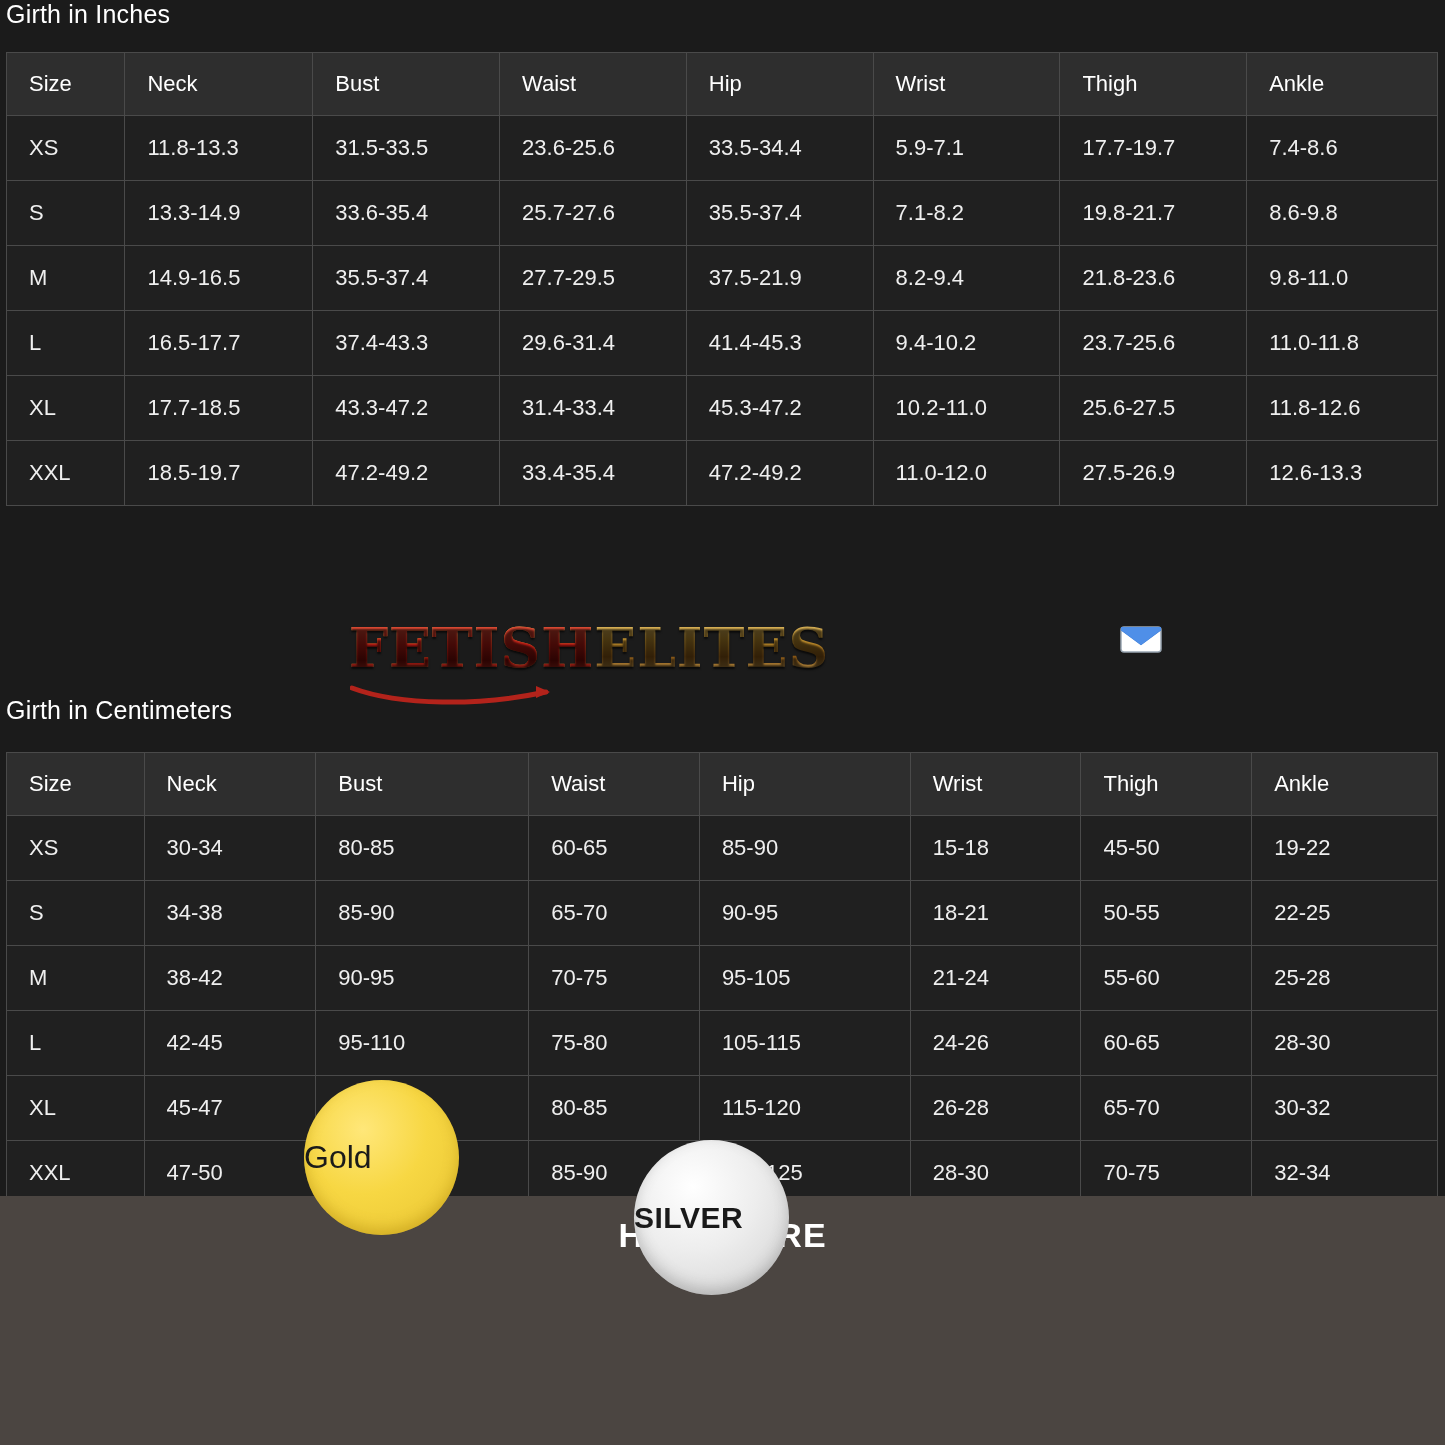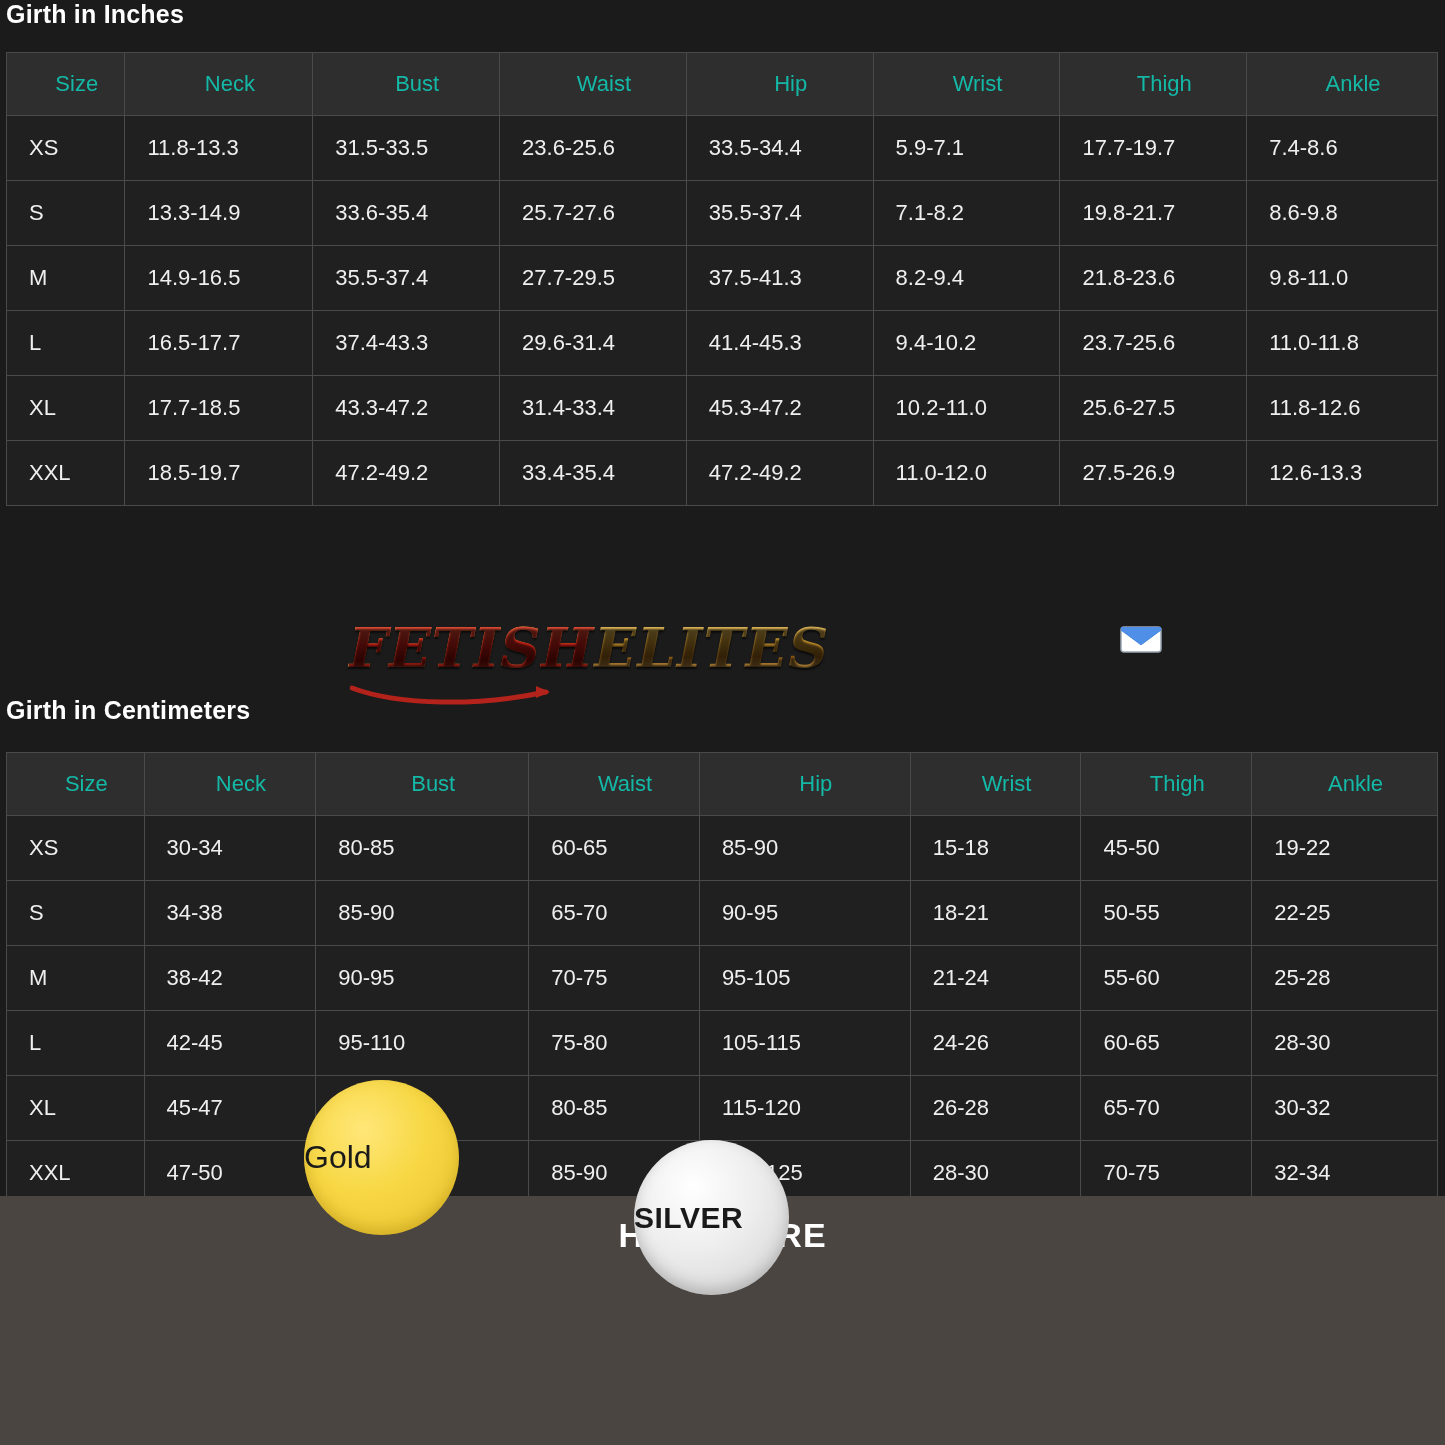--- a/index.html
+++ b/index.html
@@ -18,21 +18,21 @@
 
   .page {
     position: relative;
     width: 1445px;
     height: 1445px;
     background: #1b1b1b;
   }
 
   .section-title {
     font-size: 25px;
-    font-weight: bold;
+    font-weight: normal;
     color: #ffffff;
     letter-spacing: 0.2px;
   }
 
   .title-inches {
     position: absolute;
     left: 6px;
     top: 0px;
   }
 
@@ -59,23 +59,22 @@
     font-weight: normal;
     height: 64px;
     vertical-align: middle;
     overflow: hidden;
     white-space: nowrap;
   }
 
   table.sizechart th {
     background: #2e2e2e;
     font-weight: normal;
-    color: #14b8a6;
+    color: #ffffff;
     height: 62px;
-    text-align: center;
   }
 
   table.sizechart td {
     background: #202020;
   }
 
   .tbl-inches {
     position: absolute;
     left: 6px;
     top: 52px;
@@ -109,21 +108,20 @@
     left: 340px;
     top: 612px;
     width: 490px;
     height: 100px;
     text-align: center;
   }
   .brand-text {
     font-family: "DejaVu Serif", serif;
     font-size: 55px;
     font-weight: bold;
-    font-style: italic;
     letter-spacing: 1px;
     line-height: 72px;
     background: linear-gradient(180deg, #f4d98a 0%, #c8962f 38%, #8e5a16 62%, #e7c878 100%);
     -webkit-background-clip: text;
     background-clip: text;
     color: transparent;
     -webkit-text-fill-color: transparent;
     text-shadow: 0 2px 2px rgba(0,0,0,0.65);
     white-space: nowrap;
     margin-left: 8px;
@@ -268,21 +266,21 @@
         <td>35.5-37.4</td>
         <td>7.1-8.2</td>
         <td>19.8-21.7</td>
         <td>8.6-9.8</td>
       </tr>
       <tr>
         <td>M</td>
         <td>14.9-16.5</td>
         <td>35.5-37.4</td>
         <td>27.7-29.5</td>
-        <td>37.5-41.3</td>
+        <td>37.5-21.9</td>
         <td>8.2-9.4</td>
         <td>21.8-23.6</td>
         <td>9.8-11.0</td>
       </tr>
       <tr>
         <td>L</td>
         <td>16.5-17.7</td>
         <td>37.4-43.3</td>
         <td>29.6-31.4</td>
         <td>41.4-45.3</td>

